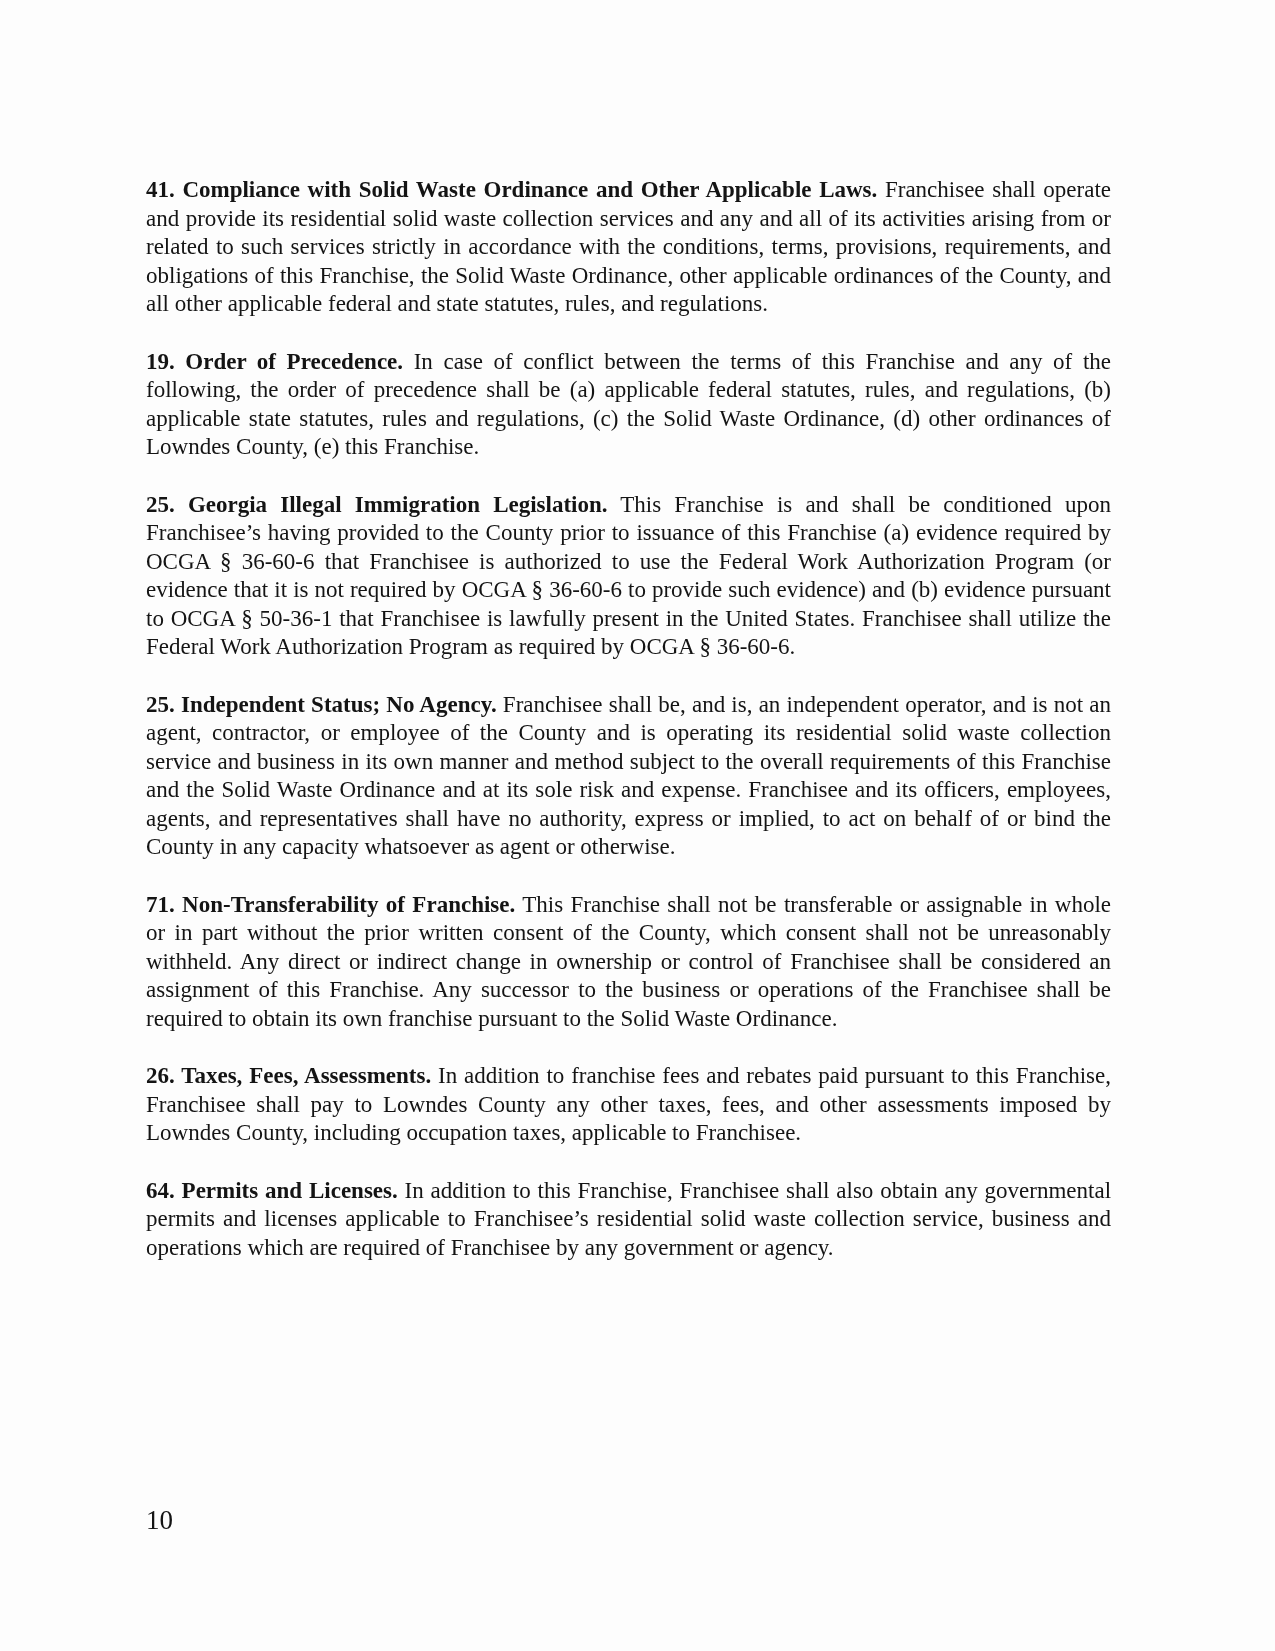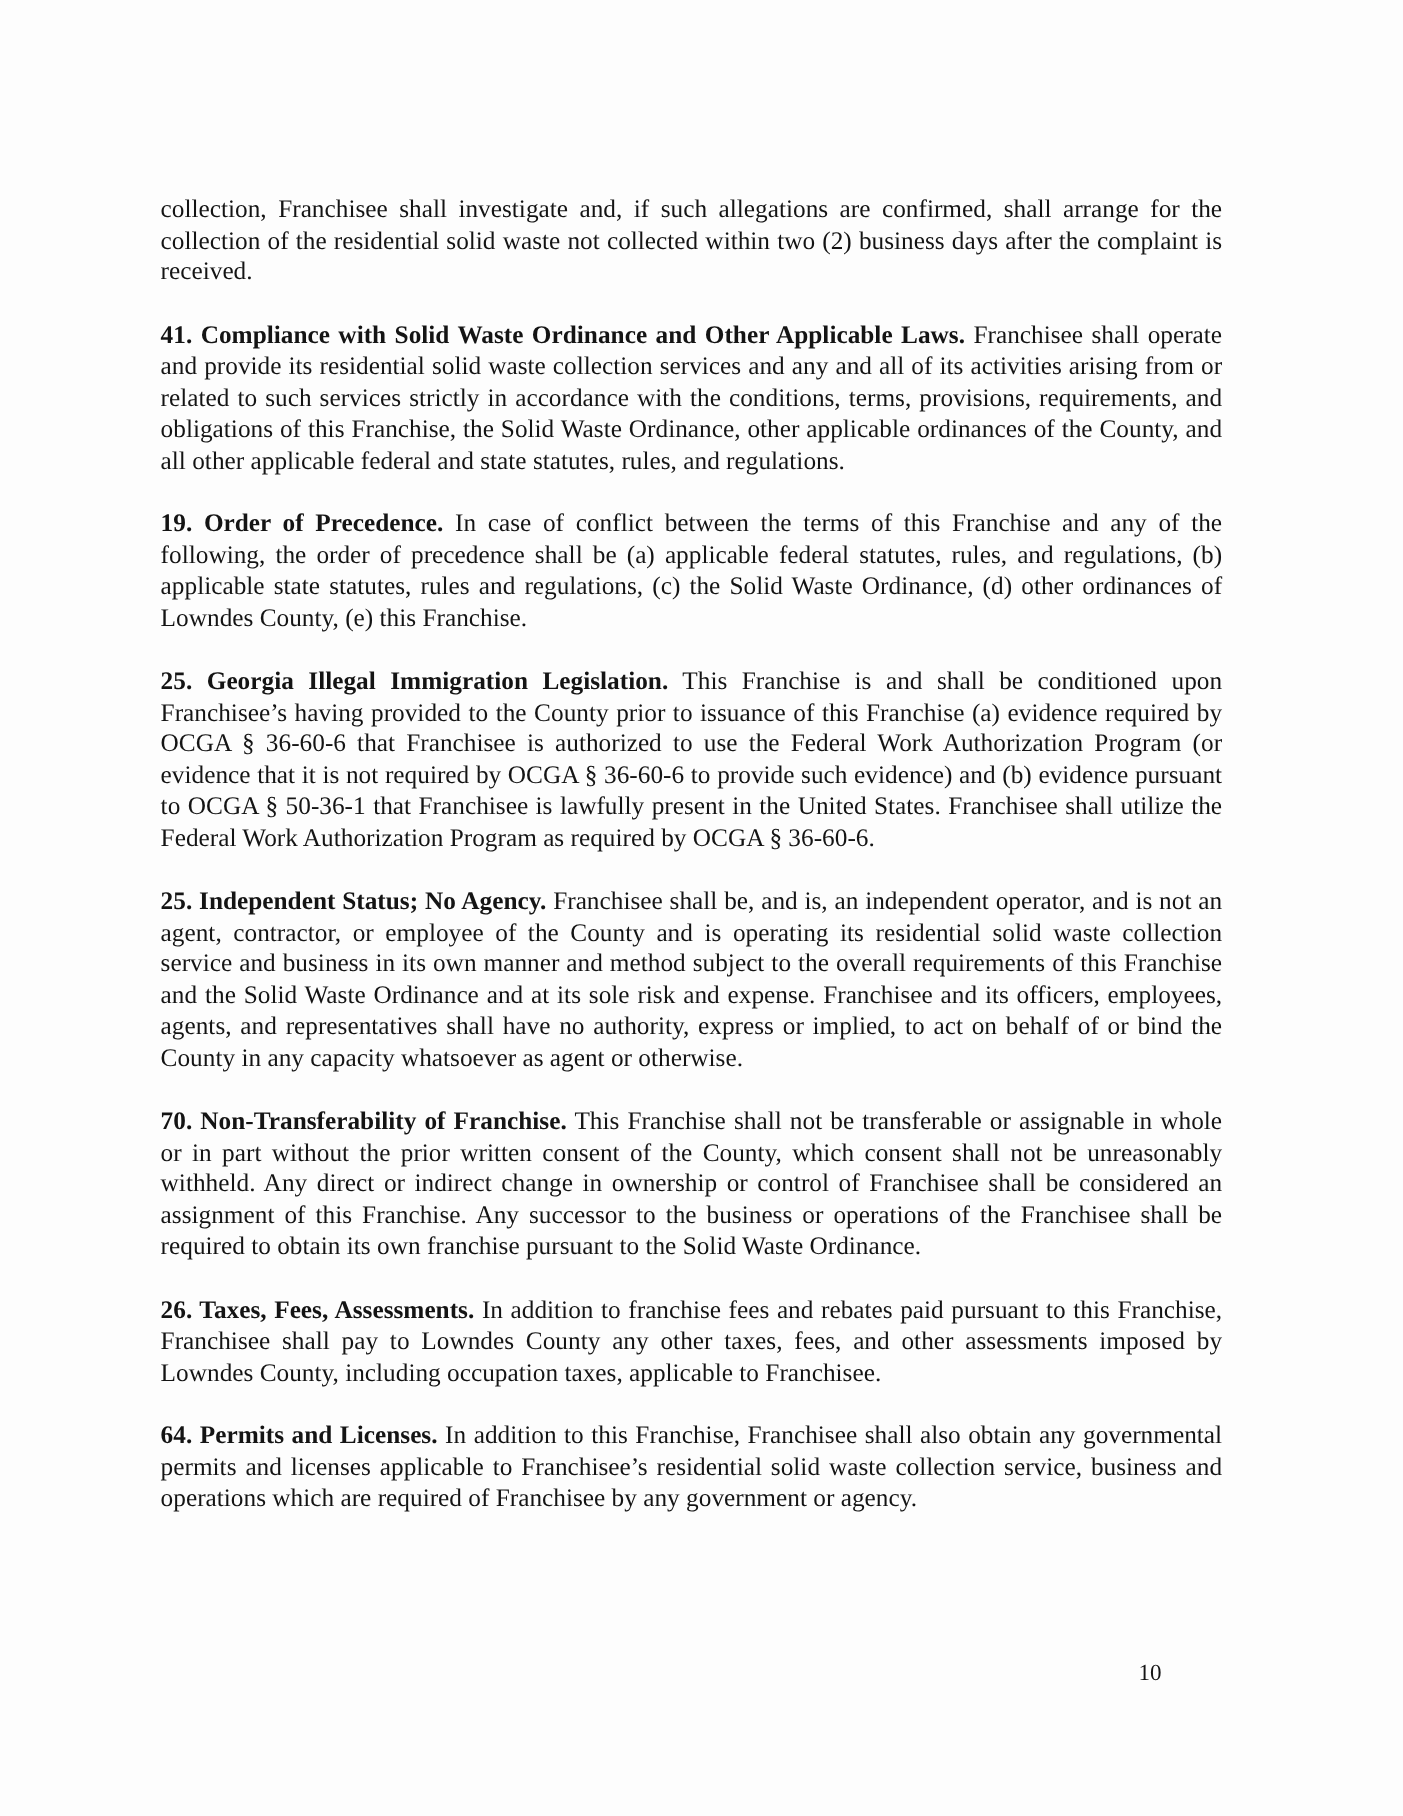--- a/index.html
+++ b/index.html
@@ -29,34 +29,31 @@
     text-align: justify;
   }
   .hd {
     font-weight: bold;
   }
   .page-number {
     position: absolute;
     top: 1506px;
     left: 146px;
     width: 910px;
-    text-align: right;
-    font-size: 21px;
+    text-align: left;
+    font-size: 27px;
     line-height: 28px;
   }
 </style>
 </head>
 <body>
 
 <div class="page">
   <div class="text-block">
 
-    <p>
-      <span>collection, Franchisee shall investigate and, if such allegations are confirmed, shall arrange for the collection of the residential solid waste not collected within two (2) business days after the complaint is received.</span>
-    </p>
 
     <p>
       <span class="hd">41. Compliance with Solid Waste Ordinance and Other Applicable Laws.</span>
       <span>Franchisee shall operate and provide its residential solid waste collection services and any and all of its activities arising from or related to such services strictly in accordance with the conditions, terms, provisions, requirements, and obligations of this Franchise, the Solid Waste Ordinance, other applicable ordinances of the County, and all other applicable federal and state statutes, rules, and regulations.</span>
     </p>
 
     <p>
       <span class="hd">19. Order of Precedence.</span>
       <span>In case of conflict between the terms of this Franchise and any of the following, the order of precedence shall be (a) applicable federal statutes, rules, and regulations, (b) applicable state statutes, rules and regulations, (c) the Solid Waste Ordinance, (d) other ordinances of Lowndes County, (e) this Franchise.</span>
     </p>
@@ -65,21 +62,21 @@
       <span class="hd">25. Georgia Illegal Immigration Legislation.</span>
       <span>This Franchise is and shall be conditioned upon Franchisee’s having provided to the County prior to issuance of this Franchise (a) evidence required by OCGA § 36-60-6 that Franchisee is authorized to use the Federal Work Authorization Program (or evidence that it is not required by OCGA § 36-60-6 to provide such evidence) and (b) evidence pursuant to OCGA § 50-36-1 that Franchisee is lawfully present in the United States. Franchisee shall utilize the Federal Work Authorization Program as required by OCGA § 36-60-6.</span>
     </p>
 
     <p>
       <span class="hd">25. Independent Status; No Agency.</span>
       <span>Franchisee shall be, and is, an independent operator, and is not an agent, contractor, or employee of the County and is operating its residential solid waste collection service and business in its own manner and method subject to the overall requirements of this Franchise and the Solid Waste Ordinance and at its sole risk and expense. Franchisee and its officers, employees, agents, and representatives shall have no authority, express or implied, to act on behalf of or bind the County in any capacity whatsoever as agent or otherwise.</span>
     </p>
 
     <p>
-      <span class="hd">70. Non-Transferability of Franchise.</span>
+      <span class="hd">71. Non-Transferability of Franchise.</span>
       <span>This Franchise shall not be transferable or assignable in whole or in part without the prior written consent of the County, which consent shall not be unreasonably withheld. Any direct or indirect change in ownership or control of Franchisee shall be considered an assignment of this Franchise. Any successor to the business or operations of the Franchisee shall be required to obtain its own franchise pursuant to the Solid Waste Ordinance.</span>
     </p>
 
     <p>
       <span class="hd">26. Taxes, Fees, Assessments.</span>
       <span>In addition to franchise fees and rebates paid pursuant to this Franchise, Franchisee shall pay to Lowndes County any other taxes, fees, and other assessments imposed by Lowndes County, including occupation taxes, applicable to Franchisee.</span>
     </p>
 
     <p>
       <span class="hd">64. Permits and Licenses.</span>

